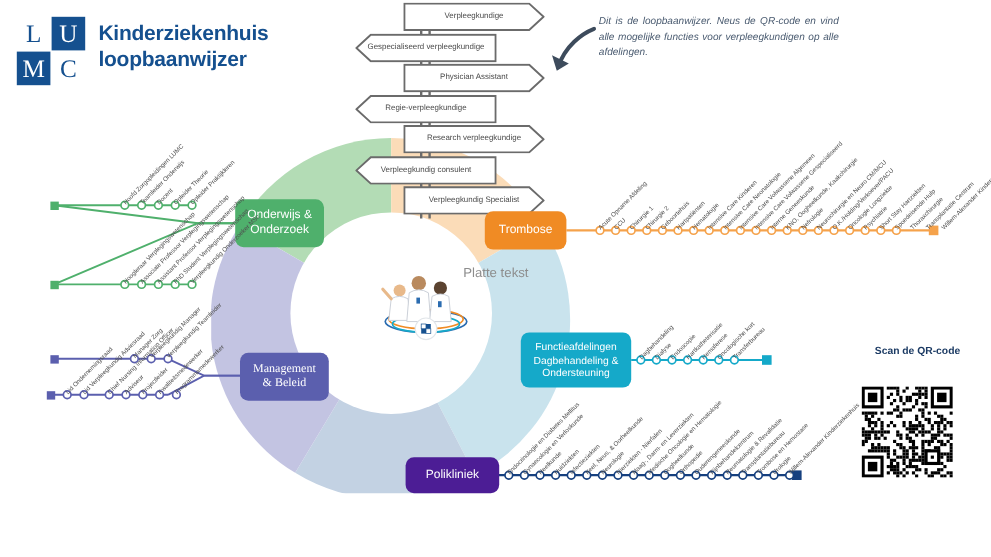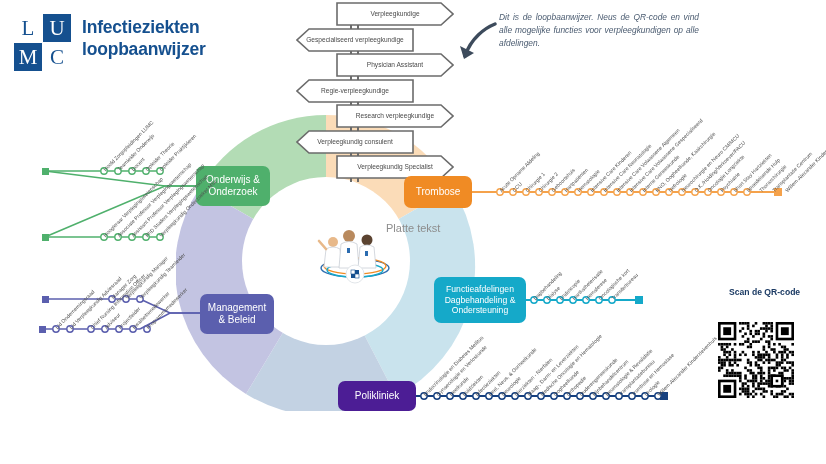--- a/index.html
+++ b/index.html
@@ -58,21 +58,21 @@
 </style>
 </head>
 <body>
 
 <div id="logo" class="abs">
   <div class="lu-cell lu-open" style="left:0;top:0;">L</div>
   <div class="lu-cell lu-fill" style="left:29px;top:0;">U</div>
   <div class="lu-cell lu-fill" style="left:0;top:29px;">M</div>
   <div class="lu-cell lu-open" style="left:29px;top:29px;">C</div>
 </div>
-<div id="logo-title" class="abs">Infectieziekten loopbaanwijzer</div>
+<div id="logo-title" class="abs">Kinderziekenhuis loopbaanwijzer</div>
 
 <svg id="intro-arrow" class="abs" viewBox="0 0 44 44">
   <path d="M40 2 C 30 6, 16 16, 10 34" stroke="#3d4b5c" stroke-width="3.4" fill="none" stroke-linecap="round"></path>
   <path d="M5 24 L 9 37 L 19 31 Z" fill="#3d4b5c"></path>
 </svg>
 <div id="intro" class="abs">Dit is de loopbaanwijzer. Neus de QR-code en vind alle mogelijke functies voor verpleegkundigen op alle afdelingen.</div>
 
 <div id="wheel" class="abs">
   <svg width="300" height="300" viewBox="0 0 300 300">
 
@@ -281,21 +281,21 @@
       <circle cx="593" cy="396" r="3.2"></circle>
     <circle cx="606" cy="396" r="3.2"></circle>
       <circle cx="619" cy="396" r="3.2"></circle>
     <circle cx="632" cy="396" r="3.2"></circle>
       <circle cx="645" cy="396" r="3.2"></circle>
     <circle cx="658" cy="396" r="3.2"></circle>
   </g>
 </svg>
 
 <div class="pill abs" id="pill-oo" style="left:196px;top:166px;width:74px;height:40px;background:#4fb06c;">Onderwijs &amp; Onderzoek</div>
-<div class="pill abs" id="pill-mb" style="left:200px;top:294px;width:74px;height:40px;background:#5b5fae;">Management &amp; Beleid</div>
+<div class="pill abs" id="pill-mb" style="left:200px;top:294px;width:74px;height:40px;background:#5b5fae;font-family:Liberation Serif, serif;">Management &amp; Beleid</div>
 <div class="pill abs" id="pill-kl" style="left:404px;top:176px;width:68px;height:32px;background:#f08b24;">Trombose</div>
 <div class="pill abs" id="pill-fa" style="left:434px;top:277px;width:92px;height:46px;background:#15a9c9;font-size:8.6px;">Functieafdelingen Dagbehandeling &amp; Ondersteuning</div>
 <div class="pill abs" id="pill-pk" style="left:338px;top:381px;width:78px;height:30px;background:#4c1d95;">Polikliniek</div>
 
 <div id="qr-cap" class="abs">Scan de QR-code</div>
 <div id="qr" class="abs"><svg width="76" height="76" viewBox="0 0 76 76">
       <rect width="76" height="76" fill="#fff"></rect>
       <rect x="20.96551724137931" y="0" width="2.6206896551724137" height="2.6206896551724137" fill="#000"></rect>
       <rect x="23.586206896551722" y="0" width="2.6206896551724137" height="2.6206896551724137" fill="#000"></rect>
       <rect x="26.206896551724135" y="0" width="2.6206896551724137" height="2.6206896551724137" fill="#000"></rect>

